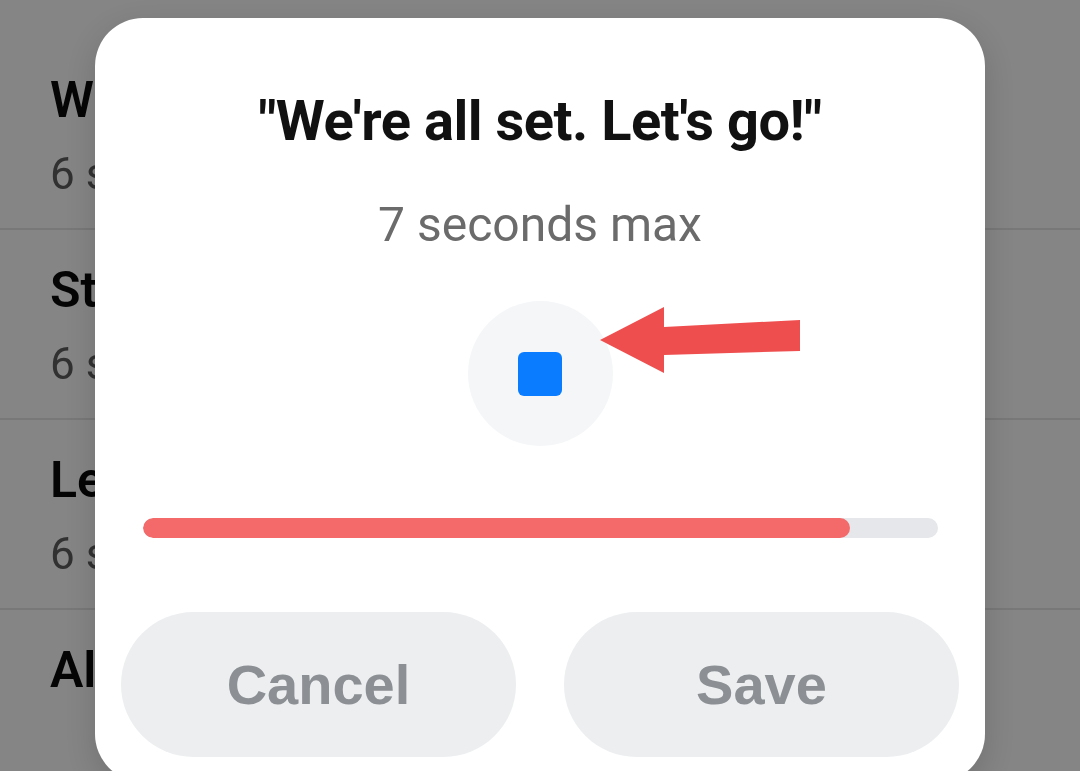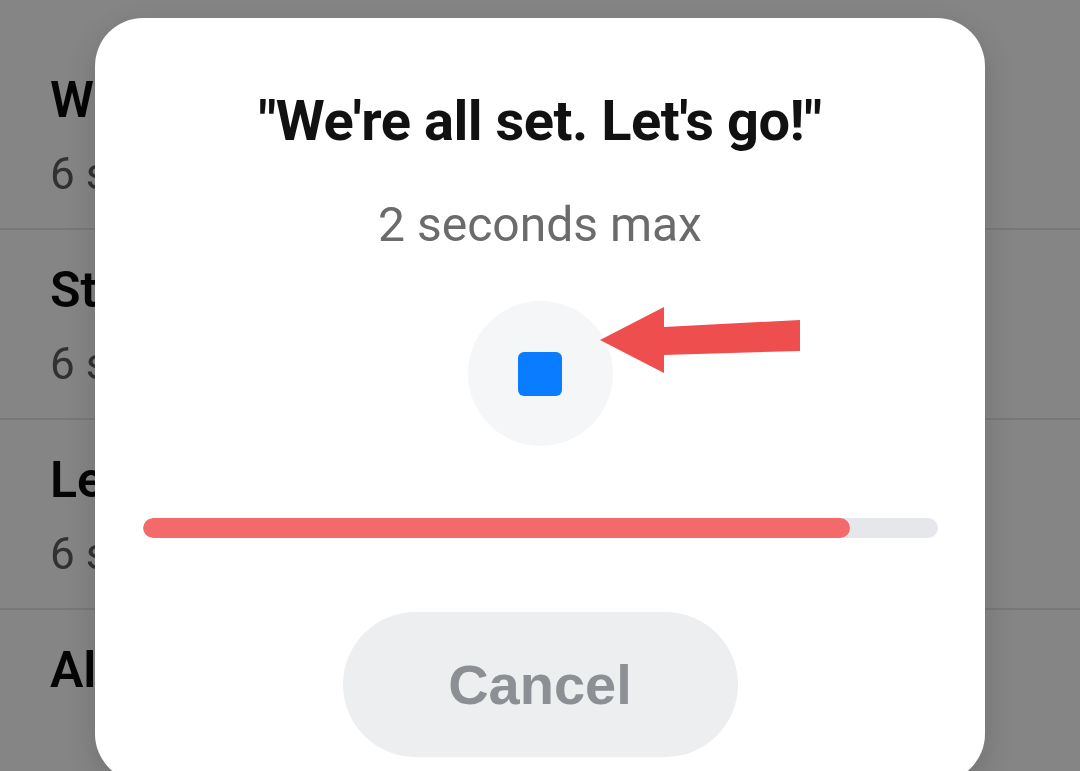--- a/index.html
+++ b/index.html
@@ -127,32 +127,33 @@
   </div>
   <div class="bg-item" style="border-bottom:none;">
     <div class="bg-item-title">Al</div>
   </div>
 </div>
 
 <div class="overlay"></div>
 
 <div class="modal">
   <div class="modal-title">"We're all set. Let's go!"</div>
-  <div class="modal-subtitle">2 seconds max</div>
+  <div class="modal-subtitle">7 seconds max</div>
 
   <div class="stop-button">
     <div class="stop-square"></div>
   </div>
 
   <div class="progress-track">
     <div class="progress-fill" style="width: 89%;"></div>
   </div>
 
   <div class="button-row">
     <button class="pill-button">Cancel</button>
+    <button class="pill-button">Save</button>
   </div>
 </div>
 
 <svg class="annotation-arrow" viewBox="0 0 200 90">
   <g fill="#ef4e4e">
     <polygon points="0,45 64,12 64,32 200,25 200,56 64,60 64,78"></polygon>
   </g>
 </svg>
 
 </body></html>

